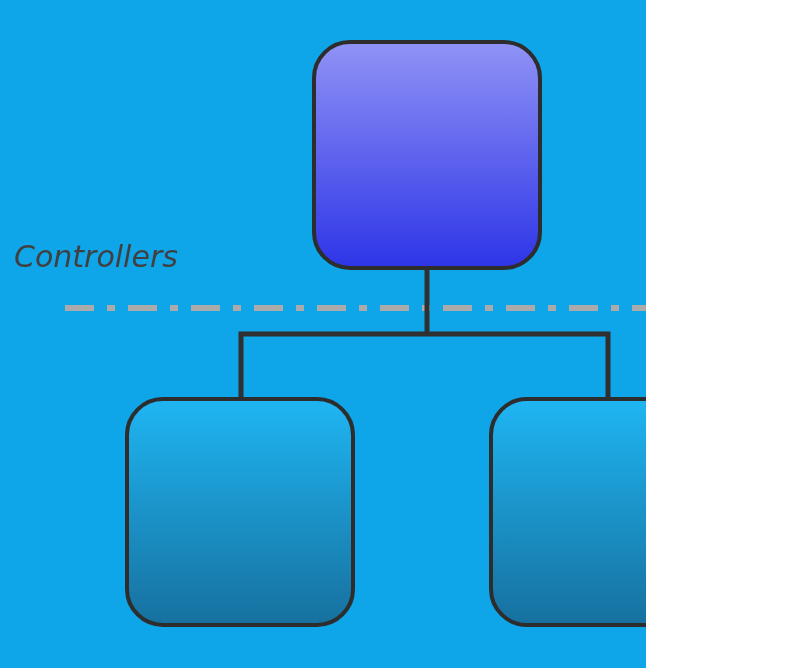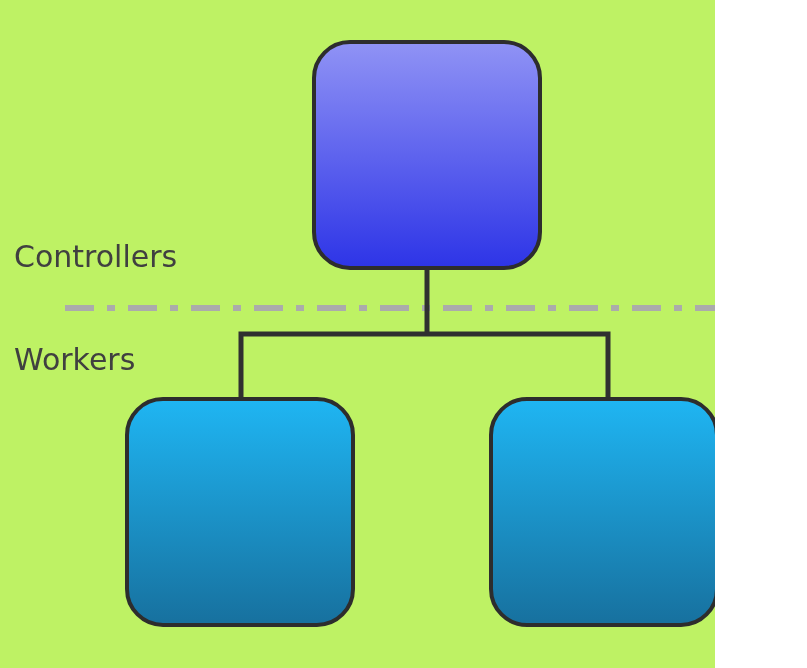--- a/index.html
+++ b/index.html
@@ -3,24 +3,25 @@
 <meta charset="utf-8">
 <style>
   html, body {
     margin: 0;
     padding: 0;
     background: #ffffff;
     font-family: "DejaVu Sans", "Liberation Sans", sans-serif;
   }
   .canvas {
     position: relative;
-    width: 715px;
+    width: 646px;
     height: 668px;
-    background: #bef264;
+    background: #0ea5e9;
     overflow: hidden;
+    font-style: italic;
   }
   .zone-label {
     position: absolute;
     left: 14px;
     font-size: 30px;
     line-height: 1.1;
     color: var(--label-color, #404040);
     letter-spacing: 0px;
     white-space: nowrap;
   }
@@ -58,21 +59,20 @@
   .node.worker-1 { left: 125px; top: 397px; }
   .node.worker-2 { left: 489px; top: 397px; }
 </style>
 </head>
 <body>
 
 <div class="canvas">
 
   <div class="zone-label controllers">Controllers</div>
 
-  <div class="zone-label workers">Workers</div>
 
   <svg class="lines-svg" viewBox="0 0 807 668" xmlns="http://www.w3.org/2000/svg">
 
     <line x1="65" y1="308" x2="786" y2="308" stroke="#ababab" stroke-width="6" stroke-dasharray="29 13 8 13"></line>
 
     <path d="M427 268 L427 336" stroke="#303030" stroke-width="5" fill="none"></path>
     <path d="M241 398 L241 334 L608 334 L608 398" stroke="#303030" stroke-width="5" fill="none"></path>
   </svg>
 
   <div class="node controller"></div>

